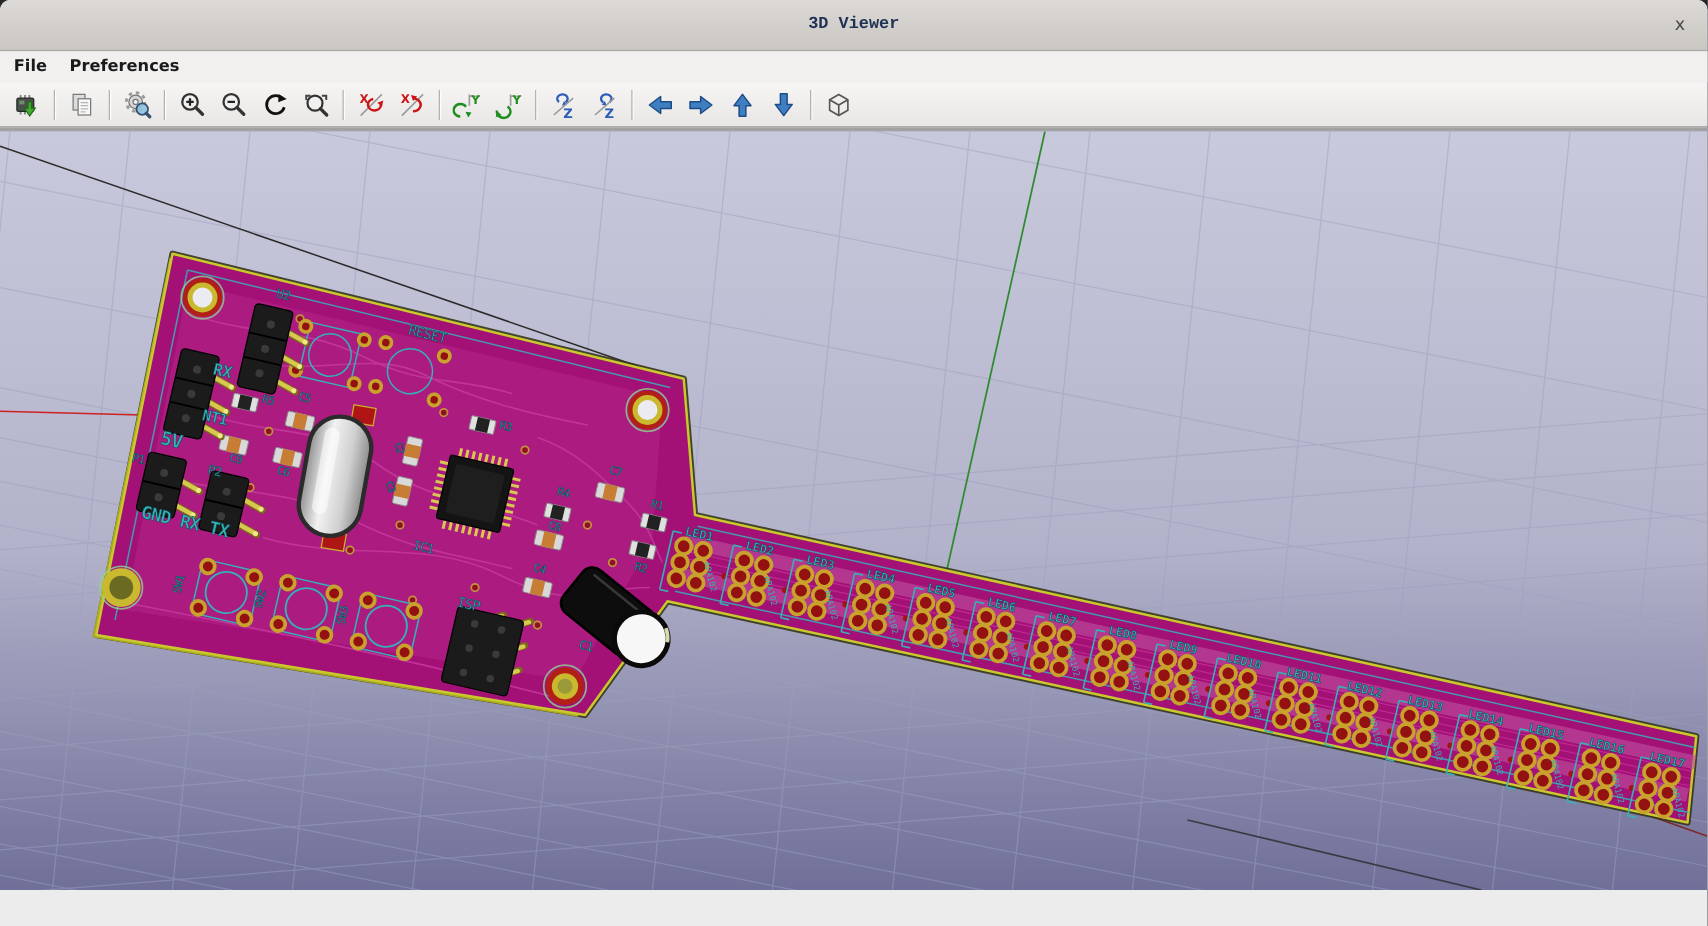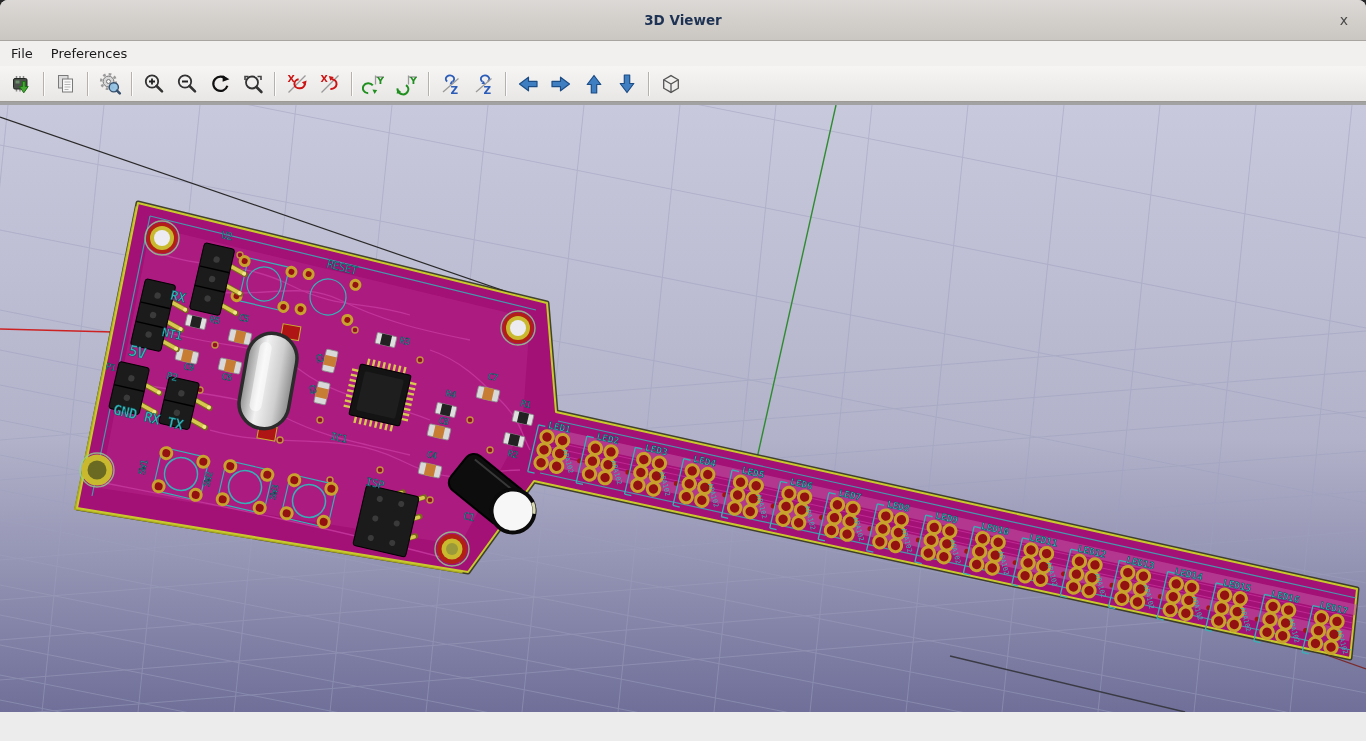--- a/index.html
+++ b/index.html
@@ -3,27 +3,27 @@
 <meta charset="utf-8">
 <style>
   html,body{margin:0;padding:0;background:#262626;width:1366px;height:741px;overflow:hidden;
     font-family:"DejaVu Sans",sans-serif;}
   .window{position:absolute;left:0;top:0;width:1366px;height:741px;border-radius:8px 8px 0 0;
     overflow:hidden;background:#ececec;}
   
   .titlebar{position:absolute;left:0;top:0;width:100%;height:40px;
     background:linear-gradient(#dcd9d6,#cac6c2);border-bottom:1px solid #a8a4a0;}
   .title{position:absolute;left:0;right:0;top:0;line-height:40px;text-align:center;
-    font-size:13.5px;font-weight:bold;color:#1e3253;}
+    font-size:13.5px;font-weight:bold;color:#1e3253;font-family:Liberation Mono, monospace;}
   .close{position:absolute;right:12px;top:0;line-height:40px;font-size:14px;color:#4a4a4a;
     cursor:pointer;padding:0 6px;}
   
   .menubar{position:absolute;left:0;top:41px;width:100%;height:25px;background:#f1f0ef;
     display:flex;align-items:center;padding-left:2px;font-size:13px;color:#1a1a1a;}
-  .menu-item{padding:2px 9px;border-radius:3px;}
+  .menu-item{padding:2px 9px;border-radius:3px;font-weight:bold;}
   
   .toolbar{position:absolute;left:0;top:66px;width:100%;height:36px;
     background:linear-gradient(#f6f5f4,#e9e7e5);border-bottom:1px solid #9d9a96;
     display:flex;align-items:center;padding-left:5px;box-sizing:border-box;}
   .tbtn{width:33px;height:30px;display:flex;align-items:center;justify-content:center;
     border-radius:3px;}
   .tbtn svg{display:block;}
   .tsep{width:1px;height:24px;background:#b5b2ae;box-shadow:1px 0 0 #fcfcfc;margin:0 5px;}
   
   .viewport{position:absolute;left:0;top:102px;width:1366px;height:610px;

